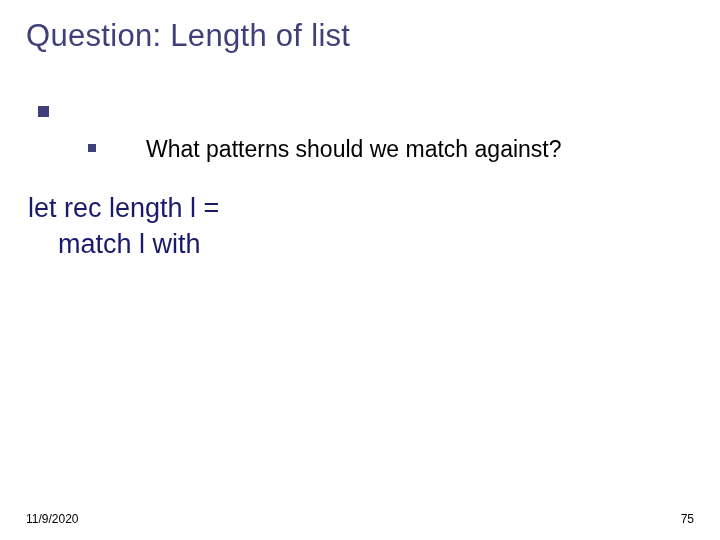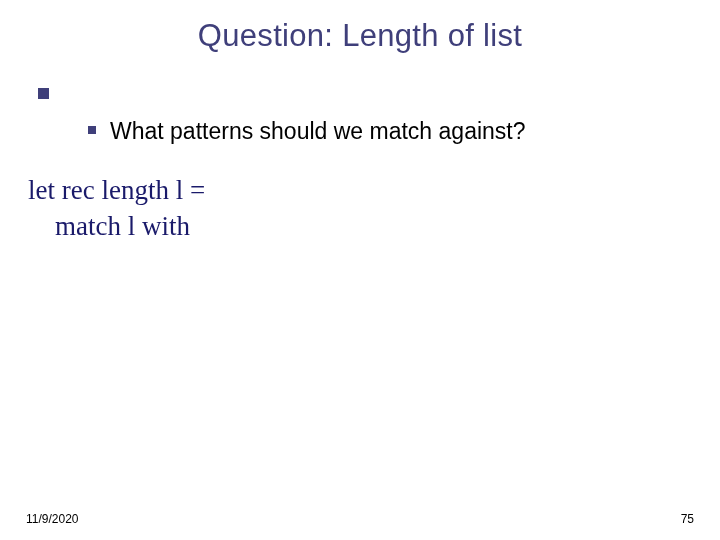--- a/index.html
+++ b/index.html
@@ -19,22 +19,21 @@
       width: 100%;
       height: 100%;
       padding: 18px 26px;
       position: relative;
     }
     .title {
       font-size: 31px;
       color: #3f3f7a;
       font-weight: normal;
       letter-spacing: 0.3px;
-      margin-bottom: 24px;
-      text-align: center;
+      margin-bottom: 42px;
     }
     .bullet-l1 {
       display: flex;
       align-items: flex-start;
       margin-bottom: 18px;
       padding-left: 12px;
     }
     .bullet-l1-icon {
       width: 11px;
       height: 11px;
@@ -59,23 +58,24 @@
       height: 8px;
       background: #3f3f7a;
       flex-shrink: 0;
       margin-top: 9px;
       margin-right: 14px;
     }
     .bullet-l2-text {
       font-size: 23px;
       color: #000000;
       line-height: 1.25;
+      margin-left: 36px;
     }
     .code-block {
-      font-family: Liberation Serif, serif;
+      font-family: Liberation Sans, sans-serif;
       font-size: 27px;
       color: #1a1a6a;
       line-height: 1.35;
       padding-left: 2px;
       white-space: pre;
     }
     .footer {
       position: absolute;
       bottom: 14px;
       left: 26px;

